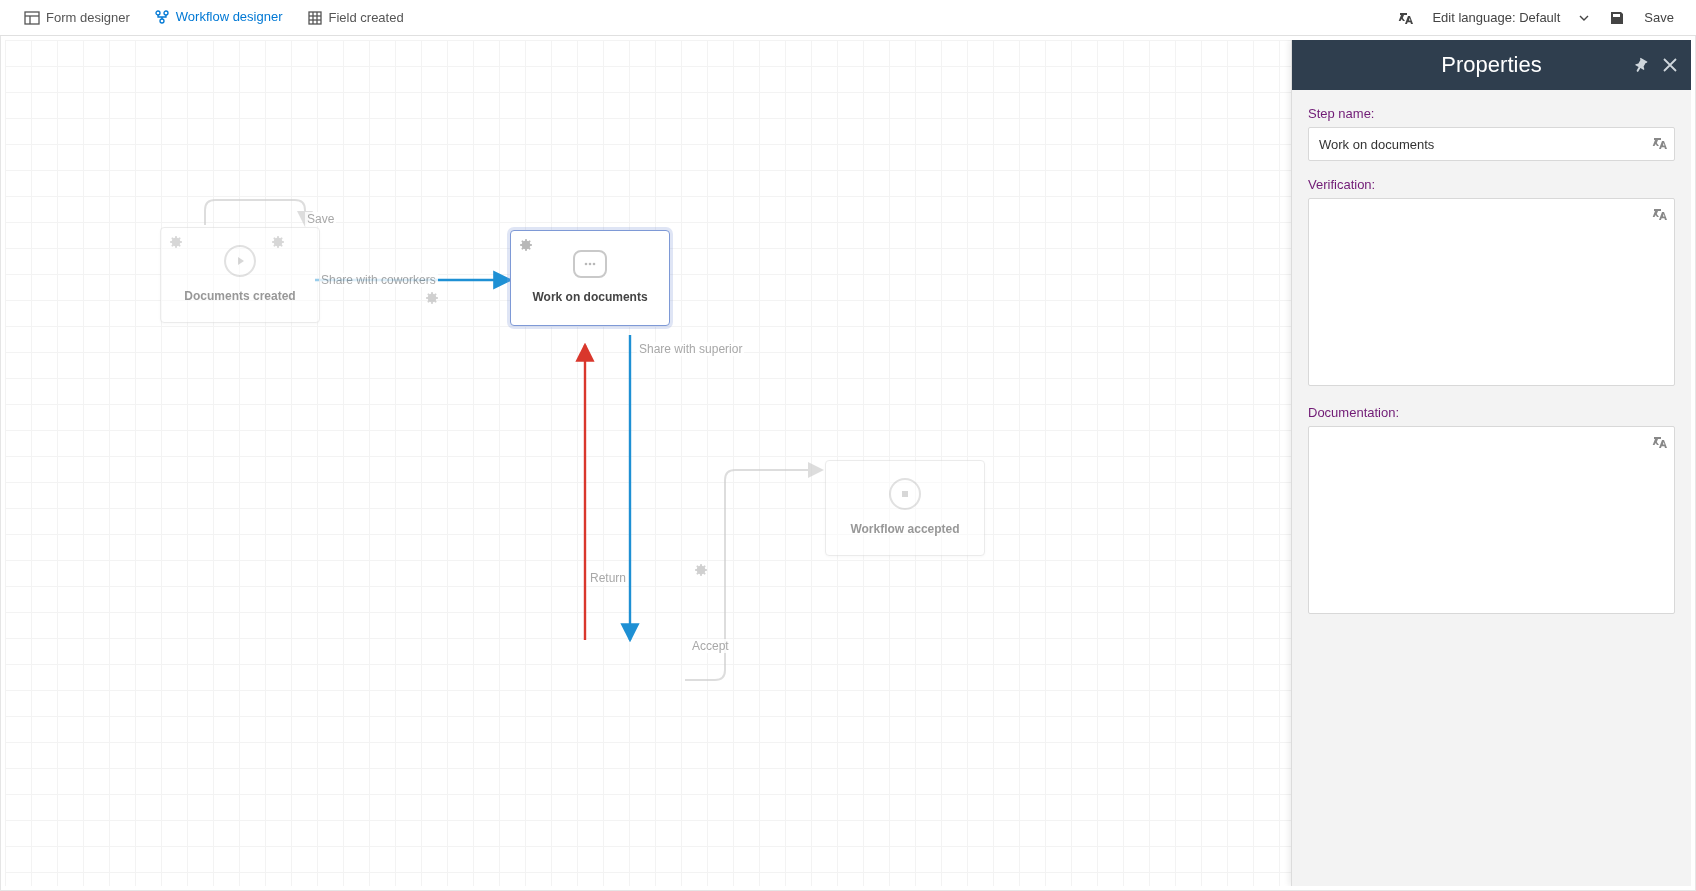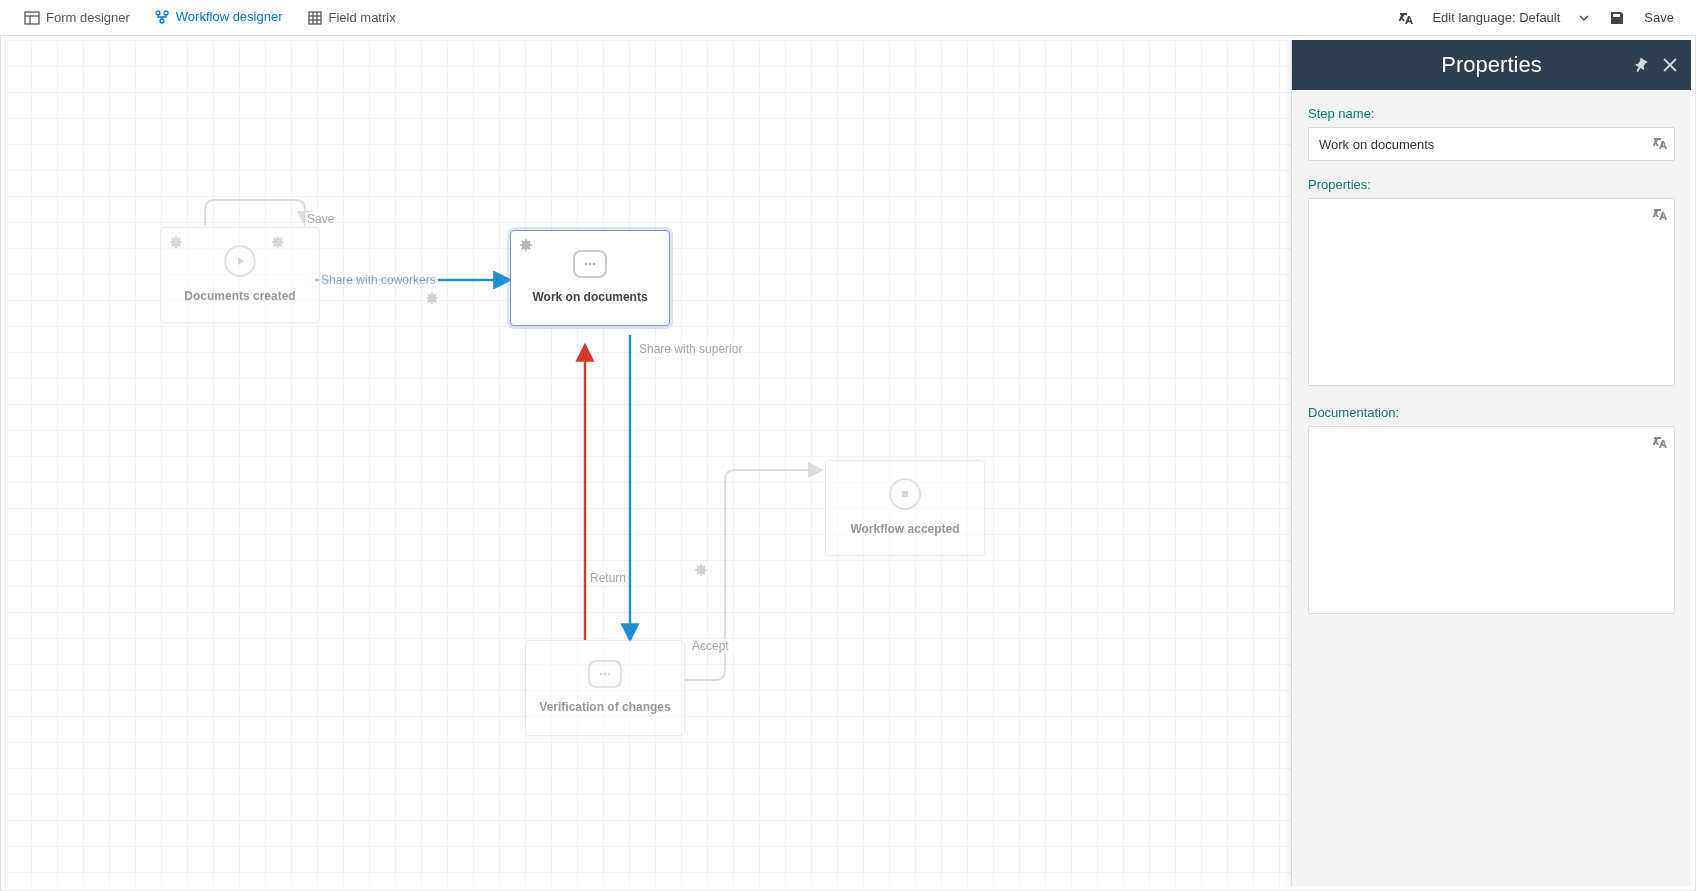--- a/index.html
+++ b/index.html
@@ -66,21 +66,21 @@
     display: flex; align-items: center; justify-content: center;
     position: relative; font-size: 22px; font-weight: 400;
   }
   .panel-header .pin, .panel-header .close {
     position: absolute; top: 50%; transform: translateY(-50%);
     color: #cfd6dc; cursor: pointer; display: flex;
   }
   .panel-header .pin { right: 42px; }
   .panel-header .close { right: 12px; }
   .panel-body { padding: 14px 16px; font-size: 13px; color: #444; }
-  .form-label { display: block; margin: 2px 0 6px 0; color: #0f766e; }
+  .form-label { display: block; margin: 2px 0 6px 0; color: #701a75; }
   .text-input {
     width: 100%; height: 34px; border: 1px solid #d8d8d8; background: #fff;
     padding: 4px 36px 4px 10px; font-size: 13px; color: #333; border-radius: 2px;
   }
   .textarea {
     width: 100%; height: 188px; border: 1px solid #d8d8d8; background: #fff;
     padding: 8px 36px 8px 10px; font-size: 13px; color: #333; border-radius: 2px;
     resize: none;
   }
   .field-wrap { position: relative; margin-bottom: 16px; }
@@ -159,21 +159,21 @@
   <div class="tab active">
     <svg width="16" height="16">
         <use href="#flow"></use>
       </svg>
     <span>Workflow designer</span>
   </div>
   <div class="tab">
     <svg width="16" height="16">
         <use href="#matrix"></use>
       </svg>
-    <span>Field matrix</span>
+    <span>Field created</span>
   </div>
   <div class="spacer"></div>
   <div class="right-item">
     <svg width="16" height="16">
         <use href="#lang"></use>
       </svg>
     <span>Edit language: Default</span>
     <svg class="chev" viewBox="0 0 10 10">
         <path d="M1 3l4 4 4-4" fill="none" stroke="currentColor" stroke-width="1.4"></path>
       </svg>
@@ -235,28 +235,20 @@
             <use href="#gear"></use>
           </svg></span>
       <div class="icon-circle">
           <svg width="16" height="16" viewBox="0 0 16 16">
             <use href="#dots"></use>
           </svg>
         </div>
       <div class="title">Work on documents</div>
     </div>
 
-    <div class="node" style="left:520px; top:600px;">
-      <div class="icon-circle">
-          <svg width="16" height="16" viewBox="0 0 16 16">
-            <use href="#dots"></use>
-          </svg>
-        </div>
-      <div class="title">Verification of changes</div>
-    </div>
 
     <div class="node end" style="left:820px; top:420px;">
       <div class="icon-circle">
           <svg width="16" height="16" viewBox="0 0 16 16">
             <use href="#stop"></use>
           </svg>
         </div>
       <div class="title">Workflow accepted</div>
     </div>
 
@@ -276,21 +268,21 @@
       </div>
       <div class="panel-body">
         <label class="form-label">Step name:</label>
         <div class="field-wrap">
           <input class="text-input" value="Work on documents" style="">
           <span class="lang-icon"><svg width="16" height="16" viewBox="0 0 16 16">
                 <use href="#lang"></use>
               </svg></span>
         </div>
 
-        <label class="form-label">Properties:</label>
+        <label class="form-label">Verification:</label>
         <div class="field-wrap">
           <textarea class="textarea" value="" style=""></textarea>
           <span class="lang-icon"><svg width="16" height="16" viewBox="0 0 16 16">
                 <use href="#lang"></use>
               </svg></span>
         </div>
 
         <label class="form-label">Documentation:</label>
         <div class="field-wrap">
           <textarea class="textarea" value="" style=""></textarea>

